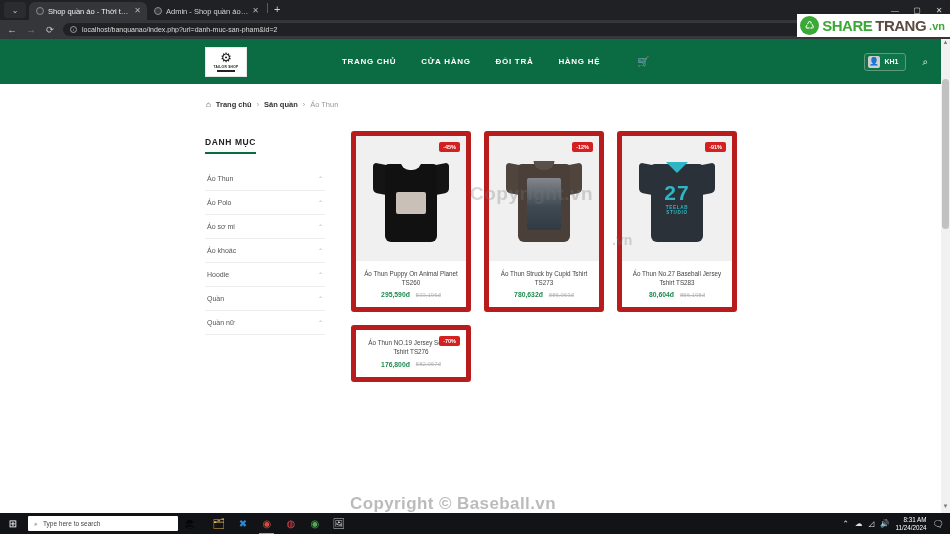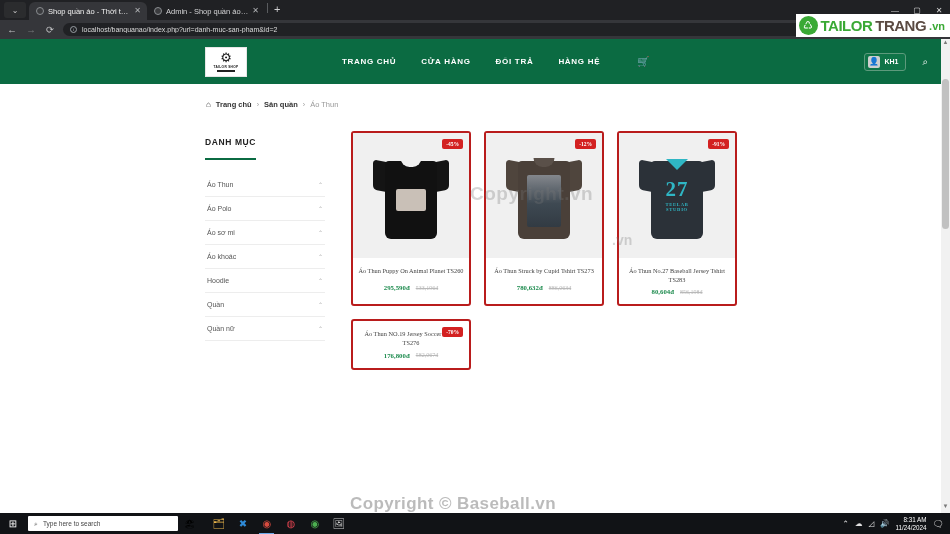--- a/index.html
+++ b/index.html
@@ -92,34 +92,34 @@
   .bc-link { color:#333; font-weight:bold; }
   .bc-sep { color:#999; font-size:7px; }
   .bc-cur { color:#999; }
 
   .content { display:flex; padding:22px 0 0 205px; gap:26px; }
 
   
   .sidebar { width:120px; flex:0 0 120px; }
   .side-title {
     font-size:8.5px; font-weight:bold; color:#222; letter-spacing:.6px;
-    padding-bottom:11px; display:inline-block; border-bottom:2px solid #0b6b42;
+    padding-bottom:5px; display:inline-block; border-bottom:2px solid #0b6b42;
   }
   .cat-list { margin-top:13px; }
   .cat-item {
     display:flex; align-items:center; justify-content:space-between;
     padding:8px 2px; border-bottom:1px solid #ededed; font-size:7px; color:#555;
   }
   .cat-caret { color:#aaa; font-size:6px; }
 
   
   .grid { display:flex; flex-wrap:wrap; gap:13px; width:410px; }
   .card {
-    width:120px; background:#fff; border:2px solid #b91c1c; border-radius:3px;
-    position:relative; overflow:hidden;font-family:Liberation Serif, serif;
+    width:120px; background:#fff; border:5px solid #b91c1c; border-radius:3px;
+    position:relative; overflow:hidden;
   }
   .badge {
     position:absolute; top:6px; right:6px; background:#d32121; color:#fff;
     font-size:5.5px; font-weight:bold; padding:2px 4px; border-radius:2px; z-index:3;
   }
   .thumb {
     height:125px; background:#f0f0f0; display:flex; align-items:center; justify-content:center;
     position:relative; overflow:hidden;
   }
   .pname {
@@ -387,21 +387,21 @@
       </div>
     </div>
   </div>
 
   <div class="wm-center">Copyright.vn</div>
   <div class="wm-side">.vn</div>
   <div class="wm-copy">Copyright © Baseball.vn</div>
 
   <div class="sharecode-logo">
     <span class="sc-ball">♺</span>
-    <span class="sc-share">TAILOR</span>
+    <span class="sc-share">SHARE</span>
     <span class="sc-code">TRANG</span>
     <span class="sc-vn">.vn</span>
   </div>
 
   <div class="scrollbar">
     <div class="scroll-arrow" style="top:0">▲</div>
     <div class="scroll-thumb"></div>
     <div class="scroll-arrow" style="bottom:0">▼</div>
   </div>
 

